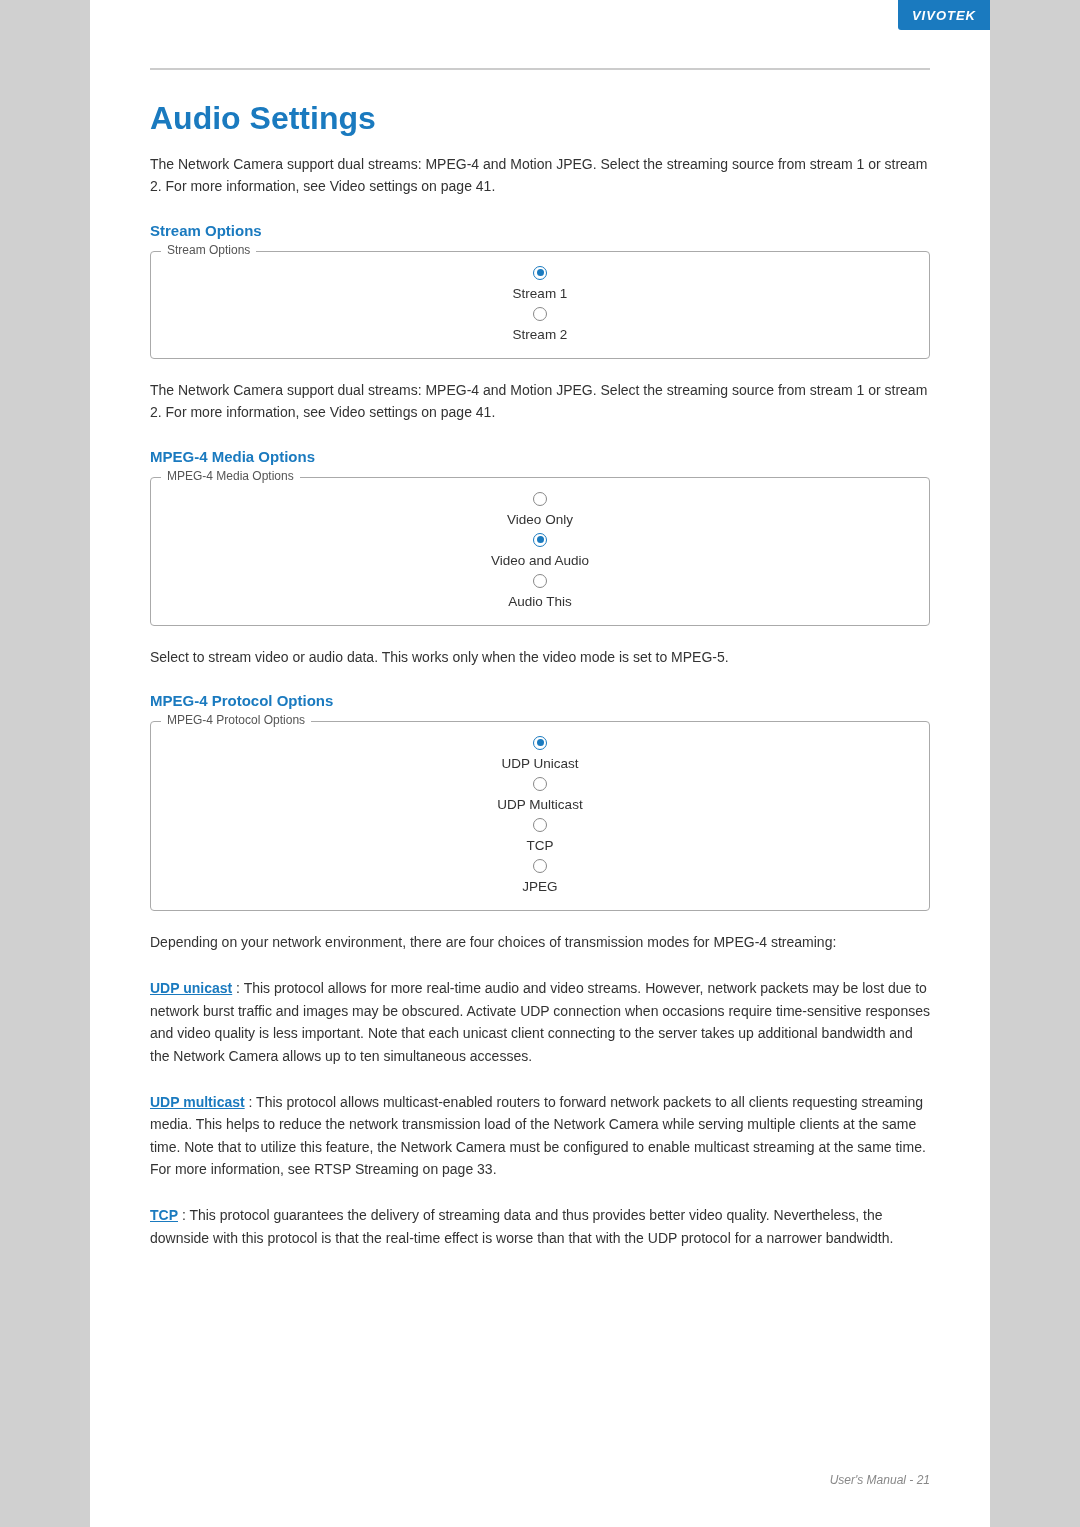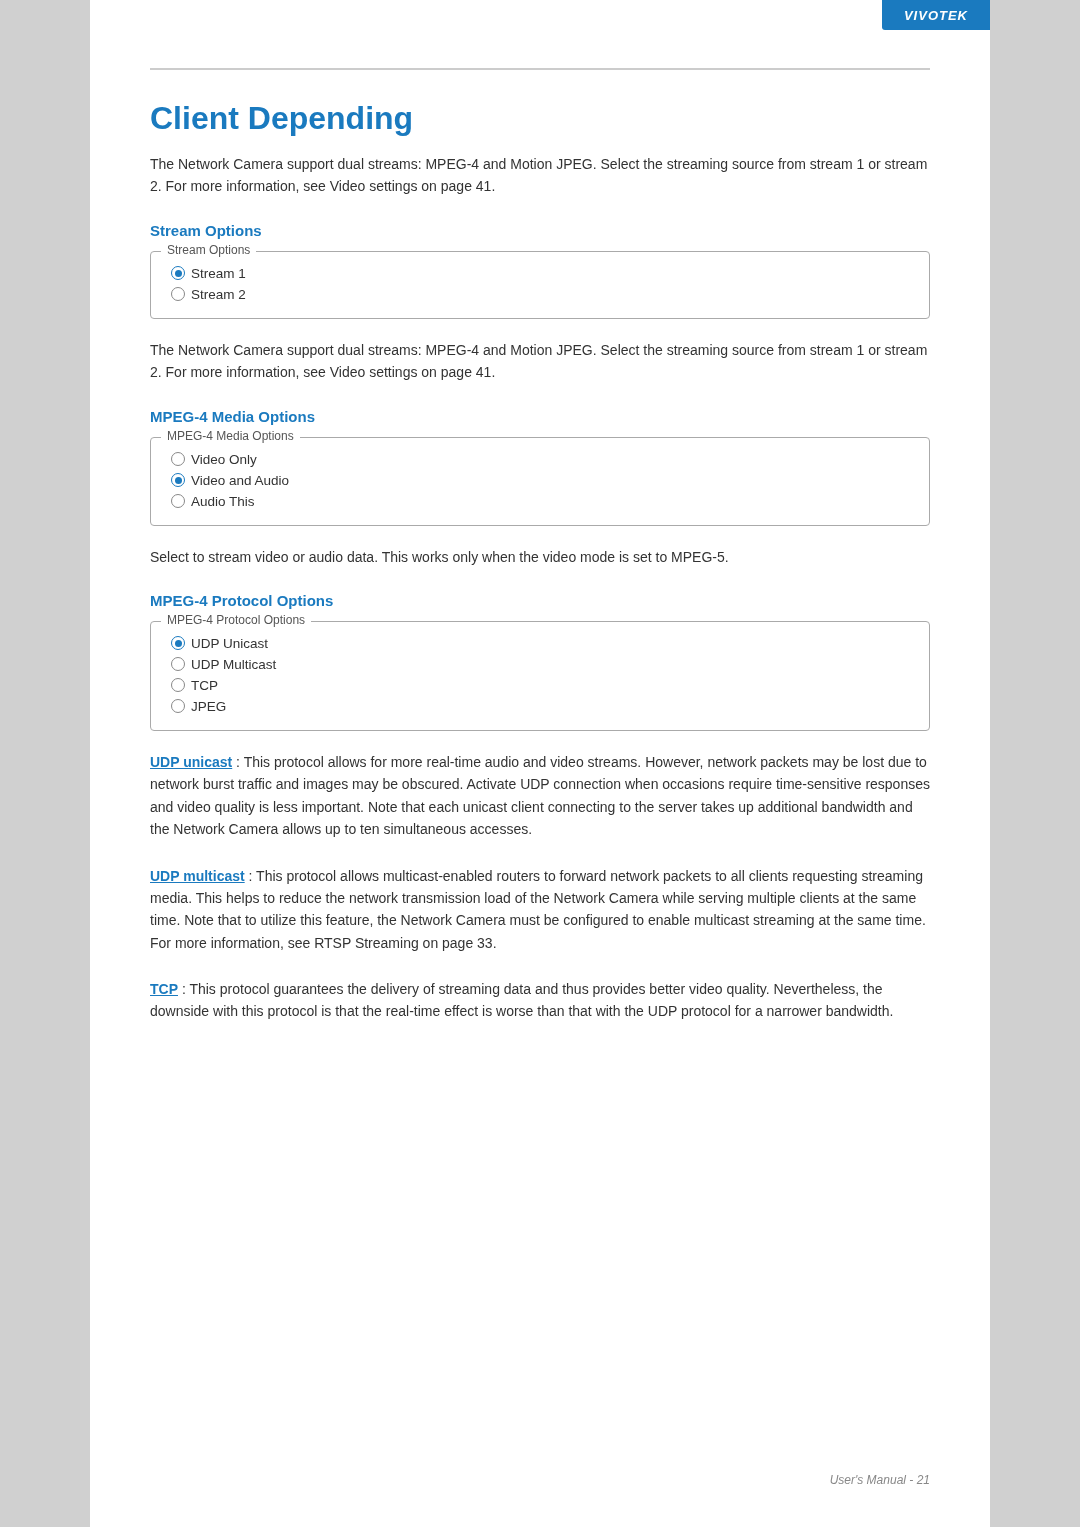--- a/index.html
+++ b/index.html
@@ -17,21 +17,21 @@
       min-height: 1527px;
       background: #ffffff;
       position: relative;
       padding: 40px 60px 60px 60px;
     }
     .header-bar {
       position: absolute;
       top: 0;
       right: 0;
       background: #1a7abf;
-      padding: 6px 22px;
+      padding: 6px 14px;
       border-bottom-left-radius: 3px;
     }
     .header-bar span {
       color: #ffffff;
       font-size: 13px;
       font-weight: bold;
       font-style: italic;
       letter-spacing: 1px;
     }
     .top-line {
@@ -73,20 +73,21 @@
       top: -9px;
       left: 10px;
     }
     .radio-option {
       display: flex;
       align-items: center;
       margin-bottom: 6px;
       font-size: 13.5px;
       color: #333;
       gap: 6px;
+      flex-direction: column;
     }
     .radio-option:last-child { margin-bottom: 0; text-align: center; }
     .radio-circle {
       width: 14px;
       height: 14px;
       border-radius: 50%;
       border: 1.5px solid #888;
       display: inline-flex;
       align-items: center;
       justify-content: center;
@@ -127,21 +128,21 @@
 <body>
 
 <div class="page">
 
   <div class="header-bar">
     <span>VIVOTEK</span>
   </div>
 
   <div class="top-line"></div>
 
-  <h1 class="page-title">Client Depending</h1>
+  <h1 class="page-title">Audio Settings</h1>
 
   <p class="intro-text">The Network Camera support dual streams: MPEG-4 and Motion JPEG. Select the streaming source from stream 1 or stream 2. For more information, see Video settings on page 41.</p>
 
   <h2 class="section-title">Stream Options</h2>
 
   <div class="fieldset-box">
     <span class="fieldset-legend">Stream Options</span>
     <div class="radio-option">
       <span class="radio-circle selected"></span>
       <span>Stream 1</span>
@@ -189,20 +190,21 @@
     <div class="radio-option">
       <span class="radio-circle"></span>
       <span>TCP</span>
     </div>
     <div class="radio-option">
       <span class="radio-circle"></span>
       <span>JPEG</span>
     </div>
   </div>
 
+  <p class="body-text">Depending on your network environment, there are four choices of transmission modes for MPEG-4 streaming:</p>
 
   <p class="body-text">
     <span class="term-bold">UDP unicast</span>
     <span> : This protocol allows for more real-time audio and video streams. However, network packets may be lost due to network burst traffic and images may be obscured. Activate UDP connection when occasions require time-sensitive responses and video quality is less important. Note that each unicast client connecting to the server takes up additional bandwidth and the Network Camera allows up to ten simultaneous accesses.</span>
   </p>
 
   <p class="body-text">
     <span class="term-bold">UDP multicast</span>
     <span> : This protocol allows multicast-enabled routers to forward network packets to all clients requesting streaming media. This helps to reduce the network transmission load of the Network Camera while serving multiple clients at the same time. Note that to utilize this feature, the Network Camera must be configured to enable multicast streaming at the same time. For more information, see RTSP Streaming on page 33.</span>
   </p>

